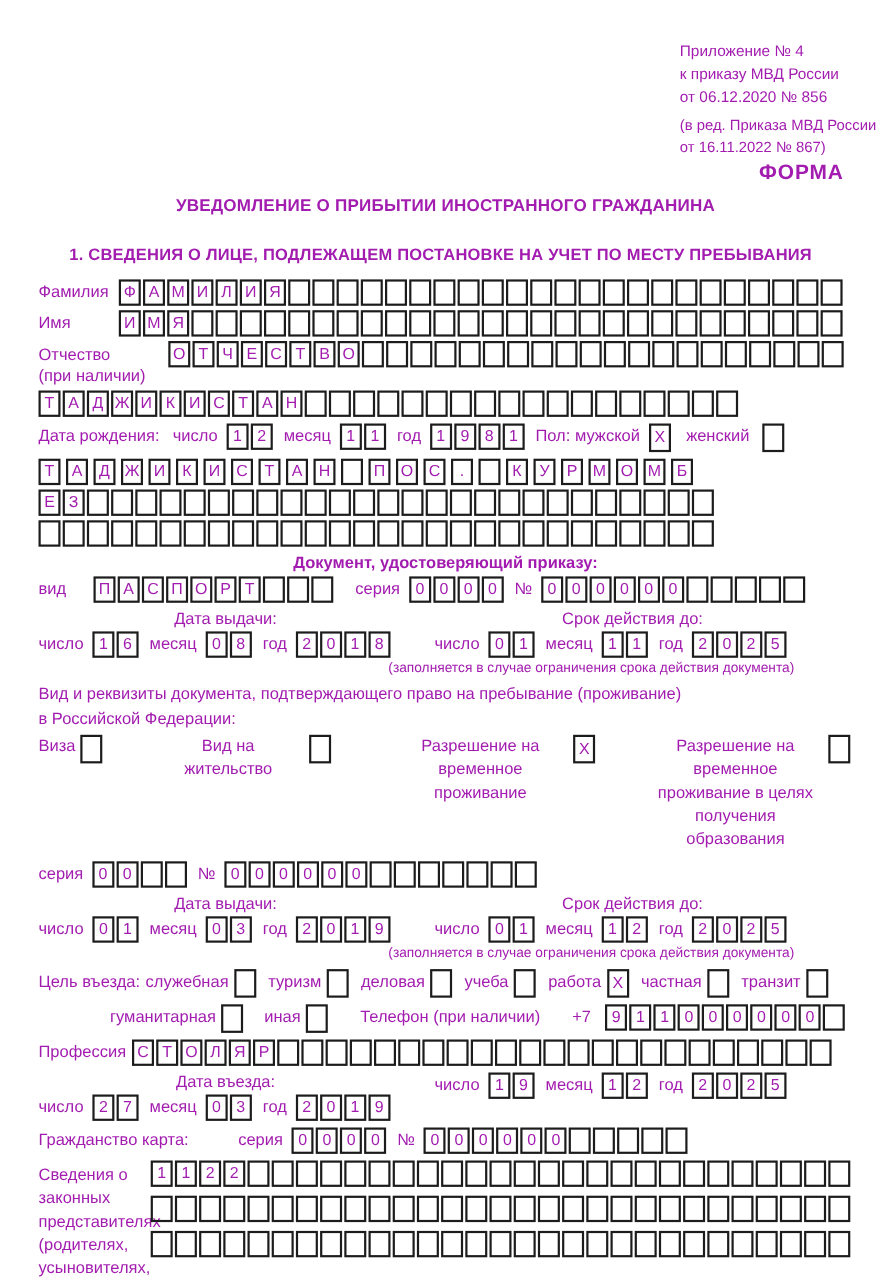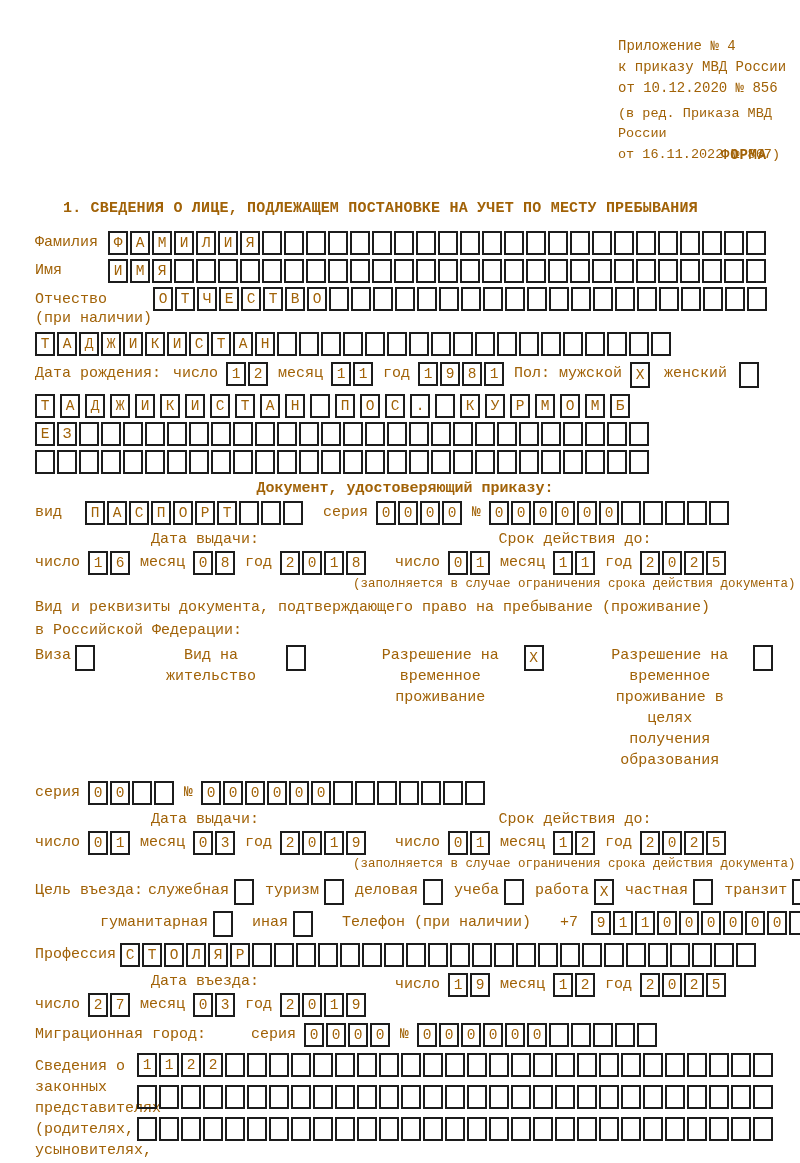--- a/index.html
+++ b/index.html
@@ -1,27 +1,27 @@
 <!DOCTYPE html>
 <html><head>
 <meta charset="utf-8">
 <style>
   * { box-sizing: border-box; }
   html,body { margin:0; padding:0; background:#fff; }
   .page {
     position: relative;
     width: 800px; height: 1163px;
-    background: #fff; color: #a16207;
-    font-family: Liberation Mono, monospace;
+    background: #fff; color: #a21caf;
+    font-family: Liberation Sans, sans-serif;
     font-size: 15px;
     overflow: hidden;
   }
   .appendix { position:absolute; left:618px; top:36px; font-size:14px; line-height:1.5; }
   .appendix .amend { margin-top:5px; font-size:13.5px; }
-  .forma { position:absolute; top:147px; right:33px; font-weight:700; font-size:14px; letter-spacing:0.8px; }
+  .forma { position:absolute; top:147px; right:33px; font-weight:700; font-size:19px; letter-spacing:0.8px; }
   .content { position:absolute; top:176px; left:35px; width:740px; }
   .title { text-align:center; font-weight:700; font-size:15.5px; line-height:1.5; letter-spacing:0.2px; }
   .blank-line { display:inline-block; width:58px; border-bottom:2px solid #222; height:14px; margin-left:12px; }
   .section-heading { font-weight:700; font-size:15px; margin:24px 0 14px 28px; letter-spacing:0.2px; }
 
   .frow { display:flex; align-items:flex-start; margin-top:4px; }
   .lbl { flex-shrink:0; line-height:24px; }
   .lblcol { flex-shrink:0; line-height:19px; padding-top:3px; }
   .lblcol div { white-space:nowrap; }
 
@@ -61,31 +61,32 @@
   .boxstack .bxrow { margin-bottom:4px; }
 </style>
 </head>
 <body>
 
 <div class="page">
 
   <div class="appendix">
     <div>Приложение № 4</div>
     <div>к приказу МВД России</div>
-    <div>от 10.12.2020 № 856</div>
+    <div>от 06.12.2020 № 856</div>
     <div class="amend">
       <div>(в ред. Приказа МВД России</div>
       <div>от 16.11.2022 № 867)</div>
     </div>
   </div>
   <div class="forma">ФОРМА</div>
 
   <div class="content">
 
     <div class="title">
+      <div>УВЕДОМЛЕНИЕ О ПРИБЫТИИ ИНОСТРАННОГО ГРАЖДАНИНА</div>
     </div>
 
     <div class="section-heading">1. СВЕДЕНИЯ О ЛИЦЕ, ПОДЛЕЖАЩЕМ ПОСТАНОВКЕ НА УЧЕТ ПО МЕСТУ ПРЕБЫВАНИЯ</div>
 
     <div class="frow">
       <span class="lbl w73">Фамилия</span>
       <span class="bxrow">
           <span class="bx">Ф</span>
           <span class="bx">А</span>
           <span class="bx">М</span>
@@ -697,21 +698,21 @@
               <span class="bx">2</span>
               <span class="bx">0</span>
               <span class="bx">2</span>
               <span class="bx">5</span>
             </span>
         </div>
       </div>
     </div>
 
     <div class="frow mt6">
-      <span class="lbl">Миграционная город:</span>
+      <span class="lbl">Гражданство карта:</span>
       <span class="lbl" style="margin-left:45px">серия</span>
       <span class="bxrow gap8">
           <span class="bx">0</span>
           <span class="bx">0</span>
           <span class="bx">0</span>
           <span class="bx">0</span>
         </span>
       <span class="lbl gap8">№</span>
       <span class="bxrow gap8">
           <span class="bx">0</span>

